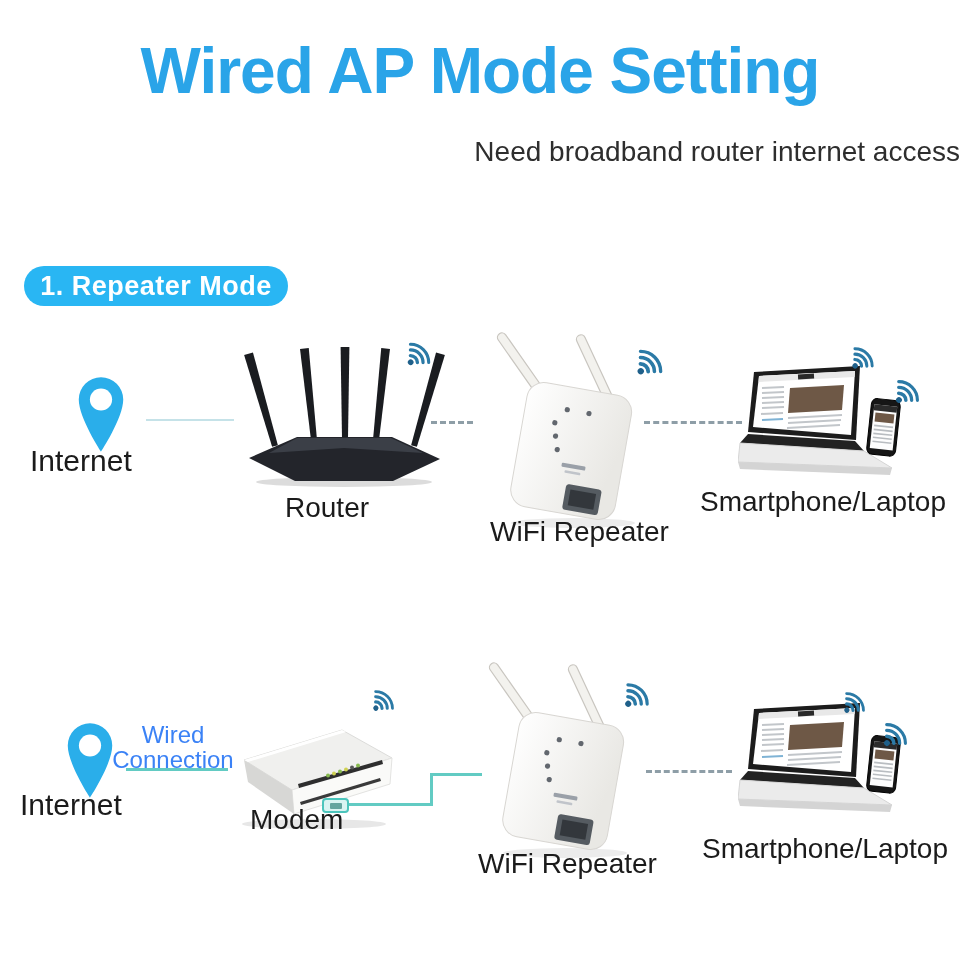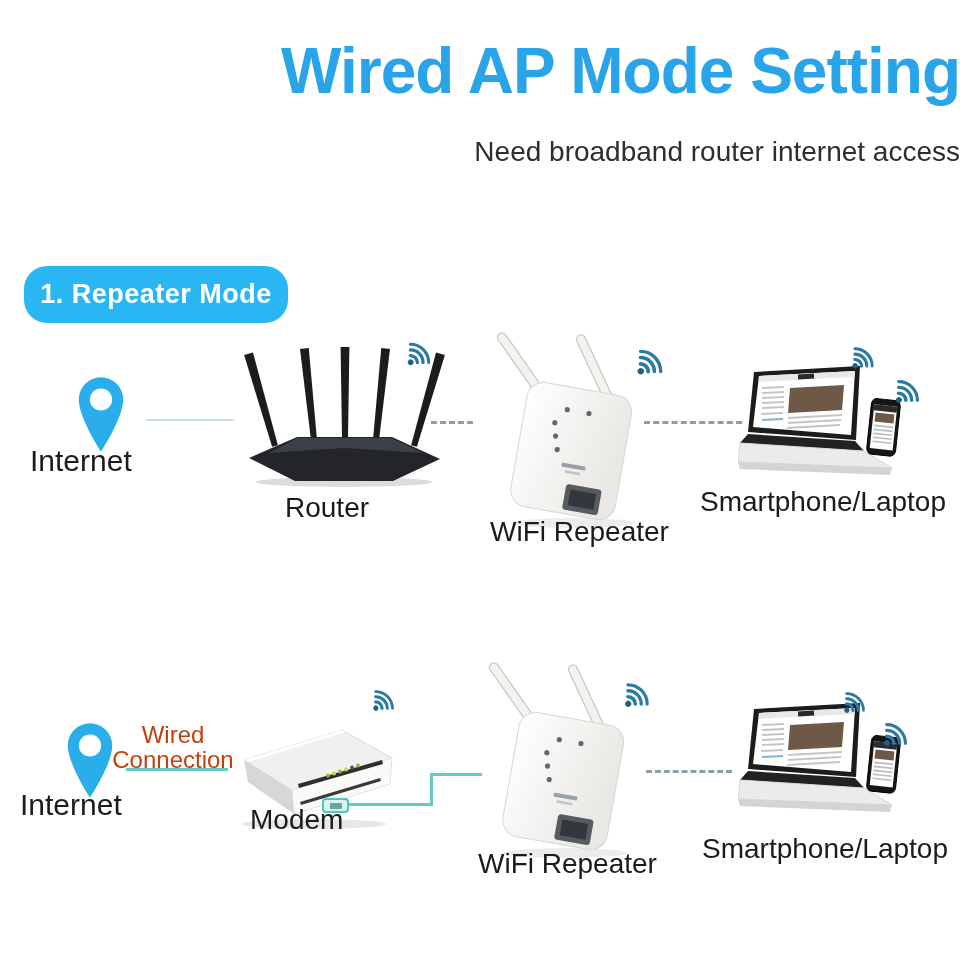--- a/index.html
+++ b/index.html
@@ -1,28 +1,28 @@
 <!DOCTYPE html>
 <html><head>
 <meta charset="utf-8">
 <style>
   html,body{margin:0;padding:0;background:#fff;}
   *{box-sizing:border-box;}
   .canvas{position:relative;width:960px;height:960px;background:#ffffff;overflow:hidden;
           font-family:"Liberation Sans",sans-serif;color:#1b1b1b;}
-  .title{position:absolute;left:0;right:0;top:34px;text-align:right;
+  .title{position:absolute;left:0;right:0;top:34px;text-align:center;
          font-size:64px;font-weight:bold;color:#2aa4e8;letter-spacing:-1px;}
   .subtitle{position:absolute;left:0;right:0;top:136px;text-align:right;
             font-size:28px;color:#2e2e2e;}
-  .badge{position:absolute;left:24px;width:264px;height:57px;border-radius:23px;
+  .badge{position:absolute;left:24px;width:264px;height:40px;border-radius:23px;
          background:#29b6f3;color:#fff;font-size:27px;font-weight:bold;
          display:flex;align-items:center;justify-content:center;letter-spacing:.5px;}
   .lbl{position:absolute;font-size:28px;color:#1b1b1b;}
   .lbl-internet{font-size:30px;}
-  .wired-lbl{position:absolute;text-align:center;font-size:24px;line-height:25px;color:#c2410c;}
+  .wired-lbl{position:absolute;text-align:center;font-size:24px;line-height:25px;color:#3b82f6;}
   .line{position:absolute;}
   .dash{position:absolute;height:0;border-top:3px dashed #5f7683;opacity:.7;}
   .teal{background:#62cbc3;}
   .faint{background:#c5e2e8;}
   .wifi{position:absolute;transform:rotate(45deg);}
   .dev{position:absolute;}
   .plug{position:absolute;width:27px;height:15px;border:2px solid #4cc5bc;
         border-radius:4px;background:#d9f4f2;}
   .plug-inner{position:absolute;left:6px;top:3px;width:12px;height:6px;background:#64a59f;border-radius:1px;}
 </style>

